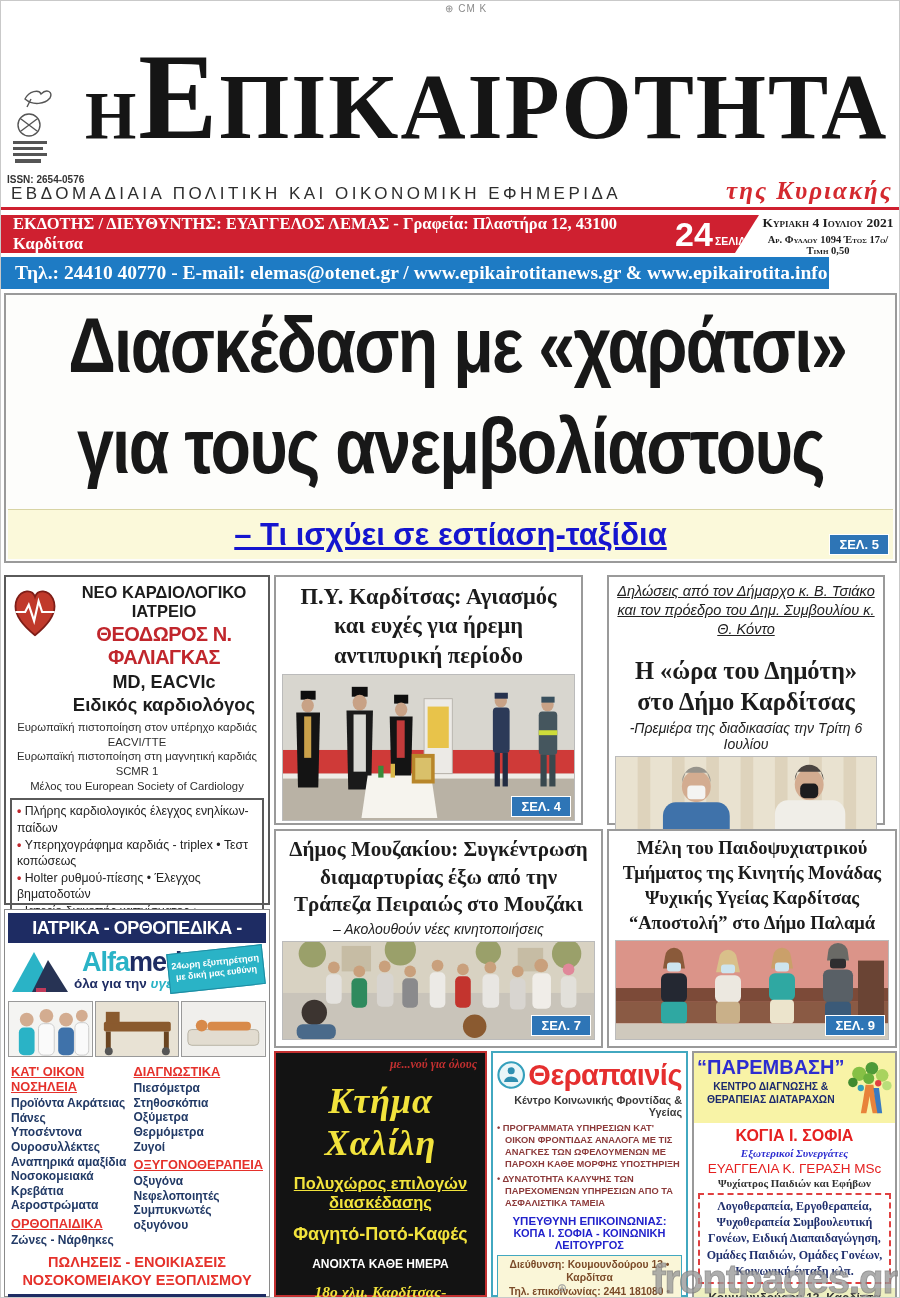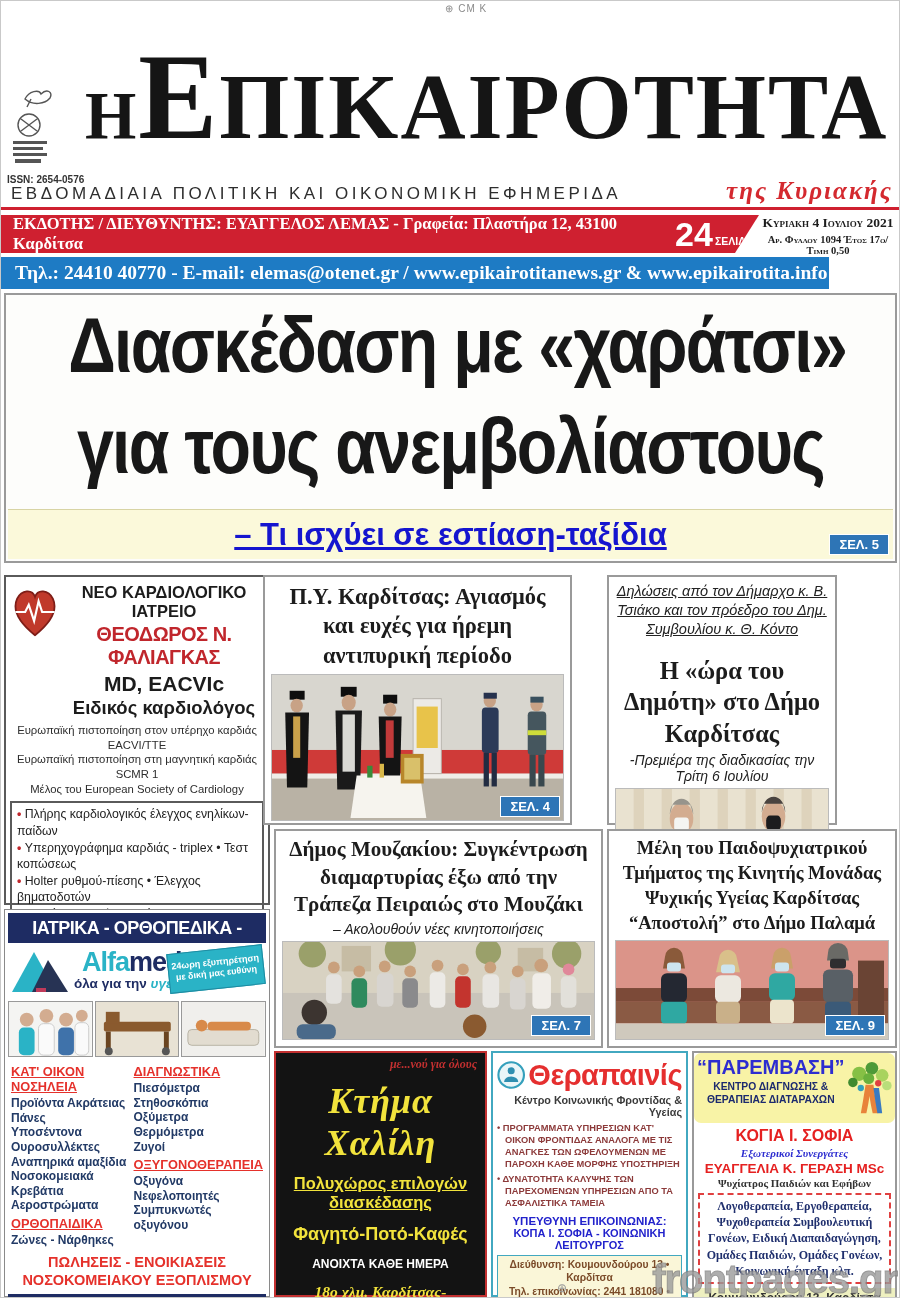--- a/index.html
+++ b/index.html
@@ -55,40 +55,40 @@
   
   .art { border:2px solid #9a9a9a; background:#fff; padding:5px 6px; }
   .art-title { font-family:"Liberation Serif", serif; font-weight:bold; color:#1c1c1c; text-align:center; }
   .kicker { font-style:italic; font-size:14.5px; color:#222; text-align:center;
             text-decoration:underline; line-height:1.3; }
   .subhead { font-style:italic; font-size:14px; color:#222; text-align:center; margin-top:2px; }
   .photo { position:relative; margin-top:4px; border:1px solid #bbb; overflow:hidden; }
   .photo svg { display:block; width:100%; height:100%; }
   .photo .badge { right:3px; bottom:3px; }
 
-  #a1 { left:262px; top:574px; width:309px; height:250px; }
+  #a1 { left:273px; top:574px; width:309px; height:250px; }
   #a1 .art-title { font-size:22.5px; line-height:1.3; }
   #a1 .photo { height:147px; }
-  #a3 { left:606px; top:574px; width:230px; height:250px; }
+  #a3 { left:606px; top:574px; width:278px; height:250px; }
   #a3 .art-title { font-size:24.5px; line-height:1.3; margin-top:16px; }
   #a3 .photo { height:117px; }
   #a2 { left:273px; top:828px; width:329px; height:219px; }
   #a2 .art-title { font-size:21px; line-height:1.32; }
   #a2 .photo { height:99px; }
   #a4 { left:606px; top:828px; width:290px; height:219px; }
   #a4 .art-title { font-size:18.5px; line-height:1.35; }
   #a4 .photo { height:100px; }
 
   
   .cardio { left:3px; top:574px; width:266px; height:330px; border:2px solid #5a5a5a; padding:4px; background:#fff; }
   .cardio-top { display:flex; gap:4px; }
   .cardio-head-txt { flex:1; text-align:center; }
   .cardio-t1 { font-size:16.5px; color:#1c1c1c; font-weight:bold; margin-top:2px; }
   .cardio-name { font-size:20px; font-weight:bold; color:#c0262c; margin-top:2px; letter-spacing:-.5px; }
-  .cardio-md { font-size:21px; font-weight:bold; color:#1c1c1c; margin-top:3px; }
+  .cardio-md { font-size:18px; font-weight:bold; color:#1c1c1c; margin-top:3px; }
   .cardio-spec { font-size:18.5px; font-weight:bold; color:#1c1c1c; margin-top:1px; }
   .cardio-quals { text-align:center; font-size:11.3px; color:#2e2e2e; margin-top:4px; line-height:1.3; }
   .cardio-srv { border:2px solid #5a5a5a; margin-top:5px; padding:3px 5px; font-size:12.3px; color:#222; line-height:1.35; }
   .cardio-srv .li::before { content:"• "; color:#c0262c; font-weight:bold; }
   .cardio-foot { background:#9e3b31; color:#fff; margin-top:5px; padding:3px 5px; }
   .cf1 { text-align:center; font-weight:bold; font-size:13px; text-decoration:underline; }
   .cf-row { display:flex; justify-content:space-between; font-size:10.3px; font-weight:bold; margin-top:2px; }
   .cf-row2 { display:flex; justify-content:space-between; font-size:13px; font-weight:bold; margin-top:2px; }
 
   
@@ -134,28 +134,28 @@
   .thera-bullets { margin-top:4px; }
   .thera-bullets .li { font-size:9.3px; color:#8c3a3a; font-weight:bold; line-height:1.3; margin-top:3px; padding-left:8px; }
   .thera-bullets .li::before { content:"• "; margin-left:-8px; }
   .thera-c1 { text-align:center; color:#2222cc; font-weight:bold; font-size:11.5px; margin-top:5px; }
   .thera-c2 { text-align:center; color:#2222cc; font-weight:bold; font-size:11px; }
   .thera-foot { background:#faf6d8; border:1px solid #42a8c0; margin-top:4px; padding:2px; }
   .thera-foot .li { text-align:center; font-size:10.3px; color:#7a4a28; font-weight:bold; line-height:1.35; }
 
   
   .parem { left:691px; top:1050px; width:205px; height:246px; border:2px solid #999; background:#fff; }
-  .parem-head { background:#f8f3a6; display:flex; padding:3px;border-radius:7px; }
+  .parem-head { background:#f8f3a6; display:flex; padding:3px; }
   .parem-head-txt { flex:1; text-align:center; }
   .parem-title { color:#2d2dd0; font-weight:bold; font-size:20px; }
   .parem-sub { color:#1c2a6e; font-weight:bold; font-size:10.3px; margin-top:2px; line-height:1.25; }
   .parem-n1 { text-align:center; color:#e52020; font-weight:bold; font-size:16px; margin-top:4px; }
   .parem-collab { text-align:center; color:#2d2dd0; font-style:italic; font-weight:bold; font-size:11px;
                   font-family:"Liberation Serif", serif; margin-top:2px; }
-  .parem-n2 { text-align:center; color:#e52020; font-weight:bold; font-size:13.5px; margin-top:2px; }
+  .parem-n2 { text-align:center; color:#e52020; font-weight:normal; font-size:13.5px; margin-top:2px; }
   .parem-role { text-align:center; color:#333; font-size:11px; font-weight:bold;
                 font-family:"Liberation Serif", serif; margin-top:1px; }
   .parem-srv { border:2px dashed #e04040; margin:4px 4px 0; padding:3px 4px; text-align:center;
                font-size:12px; color:#20306e; font-weight:bold; line-height:1.35;
                font-family:"Liberation Serif", serif; }
   .parem-foot { background:#eef0c0; margin-top:4px; padding:3px 0 4px; text-align:center;
                 font-weight:bold; font-size:12px; color:#333; line-height:1.3; }
 
   .watermark { right:2px; top:1256px; font-size:40px; font-weight:bold; color:#9b9b9b; opacity:.8;
                letter-spacing:-1px; -webkit-text-stroke:1px #808080; }

